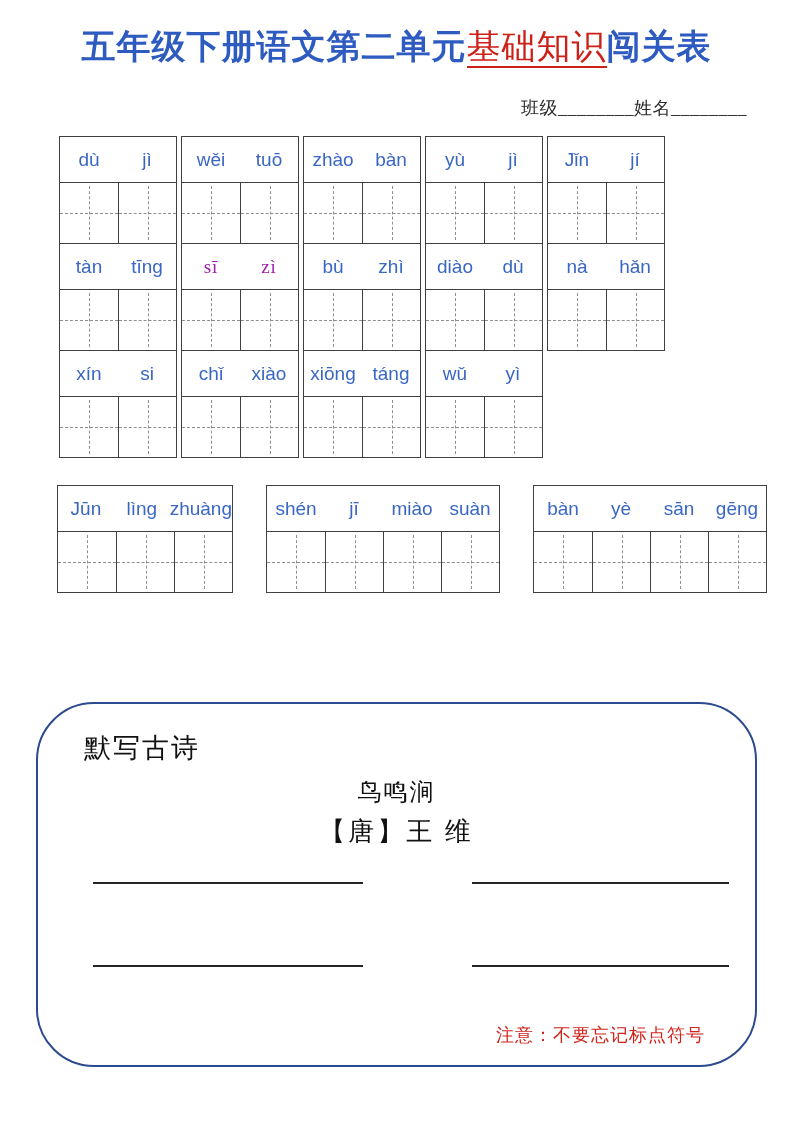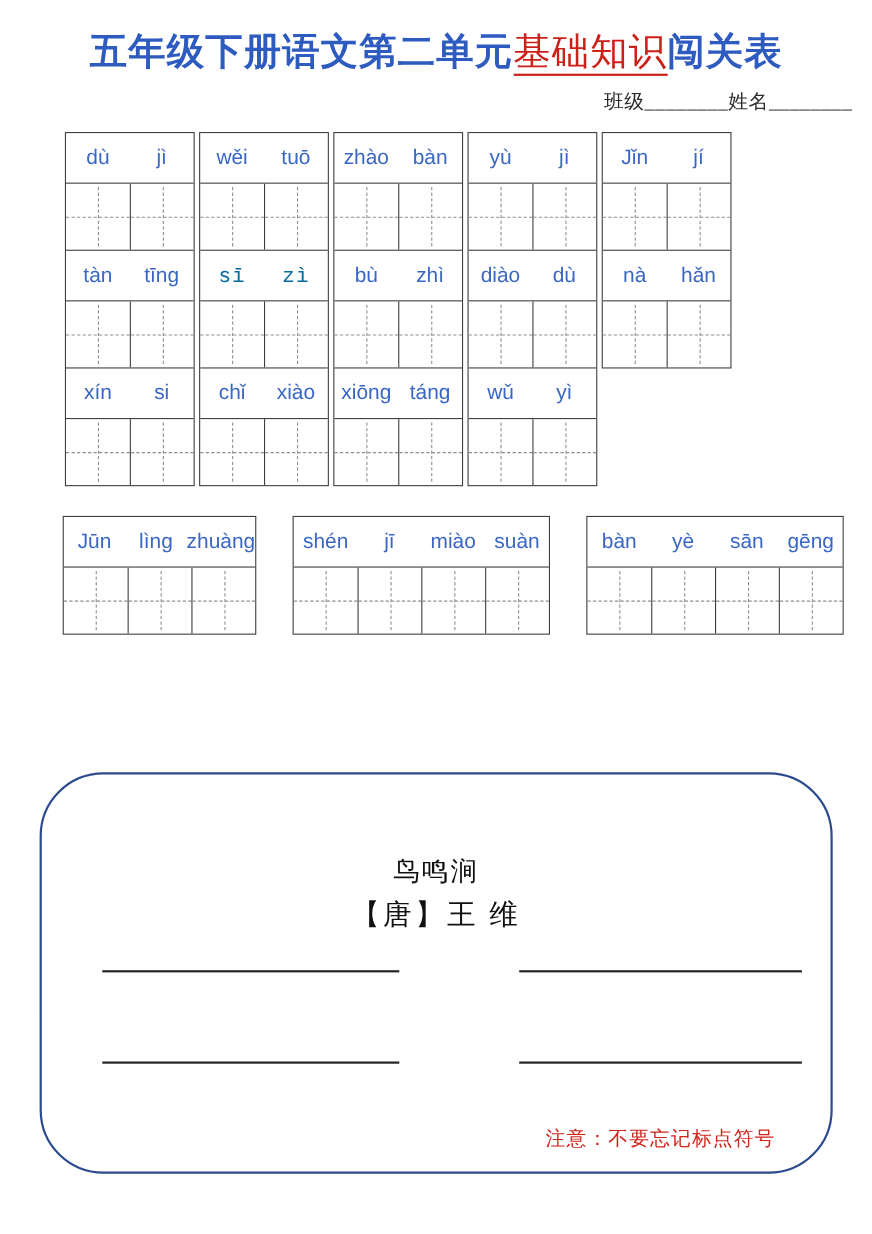--- a/index.html
+++ b/index.html
@@ -17,22 +17,22 @@
     text-align:center;
     font-size:34px;
     font-weight:400;
     letter-spacing:1px;
     white-space:nowrap;
   }
   .title .t-blue{color:#2e5bc0;font-weight:bold;}
   .title .t-red{color:#cc2118;border-bottom:2px solid #cc2118;padding-bottom:1px;}
   
   .class-line{
-    margin-top:10px;
-    padding-right:18px;
+    margin-top:26px;
+    padding-right:46px;
     text-align:right;
     font-size:18px;
     color:#2b2b2b;
     letter-spacing:0.5px;
   }
   .class-line .blank{color:#2b2b2b;}
   
   .grid1{
     display:flex;
     align-items:flex-start;
@@ -59,22 +59,22 @@
   .psec:not(:last-child) .prow{border-bottom:1px solid #3f3f3f;}
   .phead .syl{
     flex:1;
     text-align:center;
     font-family:"Liberation Sans","DejaVu Sans",sans-serif;
     font-size:19px;
     color:#3a67c4;
     white-space:nowrap;
   }
   .phead.serif .syl{
-    font-family:Liberation Mono, monospace;
-    color:#0369a1;
+    font-family:Liberation Serif, serif;
+    color:#a21caf;
     letter-spacing:1px;
   }
   .prow{display:flex;}
   .cell{
     position:relative;
     width:58px;height:60px;
     box-sizing:border-box;
     border-left:1px solid #3f3f3f;
   }
   .cell:first-child{border-left:none;}
@@ -443,20 +443,21 @@
             <div class="cell">
               <div class="gv"></div>
               <div class="gh"></div>
             </div>
           </div>
         </div>
       </div>
     </div>
 
   <div class="panel">
+    <div class="heading">默写古诗</div>
     <div class="poem-title">鸟鸣涧</div>
     <div class="poem-author">【唐】王  维</div>
     <div class="pline pl-r1 pl-c1"></div>
     <div class="pline pl-r1 pl-c2"></div>
     <div class="pline pl-r2 pl-c1"></div>
     <div class="pline pl-r2 pl-c2"></div>
     <div class="note">注意：不要忘记标点符号</div>
   </div>
 
 </div>

